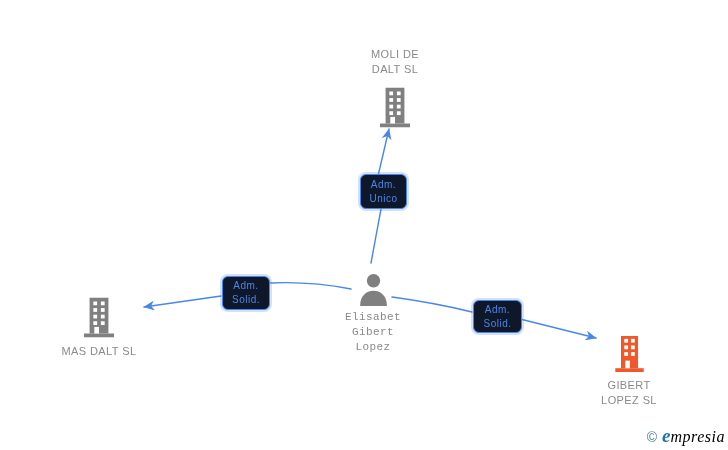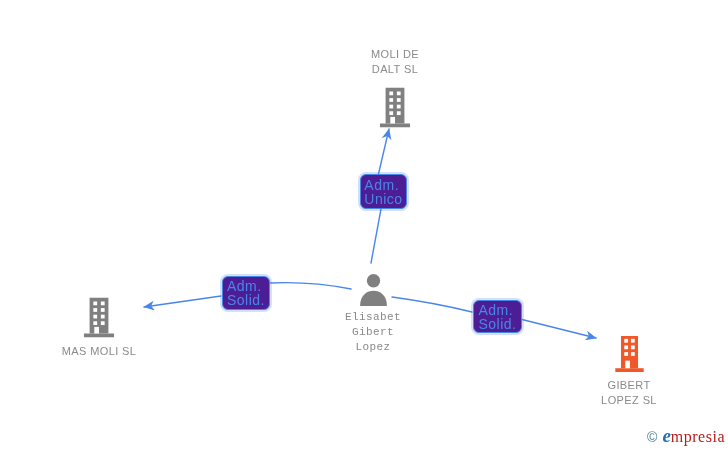--- a/index.html
+++ b/index.html
@@ -16,48 +16,48 @@
   .node-label{
     font-size:11px;line-height:15px;letter-spacing:0.4px;
     color:#8a8a8a;text-align:center;white-space:pre-line;
   }
   .node .icon{display:block;}
   .gap-below{margin-bottom:10px;}
   .gap-above{margin-top:6px;}
 
   .edge-label{
     position:absolute;
-    background:#4c1d95;
+    background:#0f172a;
     border:1px solid #4a86e8;
     border-radius:6px;
     box-shadow:0 0 0 2px rgba(74,134,232,0.25);
     color:#4a86e8;
-    font-size:14px;line-height:14px;letter-spacing:0.5px;
+    font-size:10px;line-height:14px;letter-spacing:0.5px;
     display:flex;align-items:center;justify-content:center;
-    white-space:pre-line;
+    text-align:center;white-space:pre-line;
     cursor:pointer;
   }
   #label-unico{left:360px;top:174px;width:45px;height:33px;}
   #label-solid-left{left:222px;top:276px;width:46px;height:32px;}
   #label-solid-right{left:473px;top:300px;width:47px;height:31px;}
 
   #node-moli{left:325px;top:47px;width:140px;}
   #node-mas{left:29px;top:297px;width:140px;}
   #node-gibert{left:559px;top:336px;width:140px;}
   #node-person{left:303px;top:273px;width:140px;font-family:Liberation Mono, monospace;}
 
   #logo{
     position:absolute;right:3px;bottom:3px;
     display:flex;align-items:baseline;
     font-family:"Liberation Serif", serif;
     cursor:pointer;
   }
   #logo .copy{color:#4a7f95;font-size:14px;margin-right:5px;font-family:"Liberation Sans",sans-serif;}
   #logo .brand-initial{color:#1f70b8;font-style:italic;font-size:19px;font-weight:bold;}
-  #logo .brand-rest{color:#b91c1c;font-size:16px;letter-spacing:0.5px;}
+  #logo .brand-rest{color:#000000;font-style:italic;font-size:16px;letter-spacing:0.5px;}
 </style>
 </head>
 <body>
 
 <div id="canvas">
 
   <svg id="edges" width="728" height="450" viewBox="0 0 728 450">
     <defs>
       <marker id="arrow" viewBox="0 0 10 8" refX="8.5" refY="4" markerWidth="9" markerHeight="7" orient="auto-start-reverse">
         <path d="M0,0 L9,4 L0,8 L2.6,4 Z" fill="#4a86e8"></path>
@@ -106,21 +106,21 @@
           <rect x="19" y="4" width="4" height="4"></rect>
         <rect x="11" y="11" width="4" height="4"></rect>
           <rect x="19" y="11" width="4" height="4"></rect>
         <rect x="11" y="18" width="4" height="4"></rect>
           <rect x="19" y="18" width="4" height="4"></rect>
         <rect x="11" y="25" width="4" height="4"></rect>
           <rect x="19" y="25" width="4" height="4"></rect>
         <rect x="12" y="31" width="5" height="7"></rect>
       </g>
     </svg>
-    <div class="node-label">MAS MOLI SL</div>
+    <div class="node-label">MAS DALT SL</div>
   </div>
 
   <div class="node" id="node-person">
     <svg class="icon" width="33" height="33" viewBox="0 0 32 32" style="margin-bottom:4px;">
       <g fill="#808080">
         <circle cx="16" cy="7.5" r="6.5"></circle>
         <path d="M3,32 C3,21 10,17.2 16,17.2 C22,17.2 29,21 29,32 Z"></path>
       </g>
     </svg>
     <div class="node-label">Elisabet

